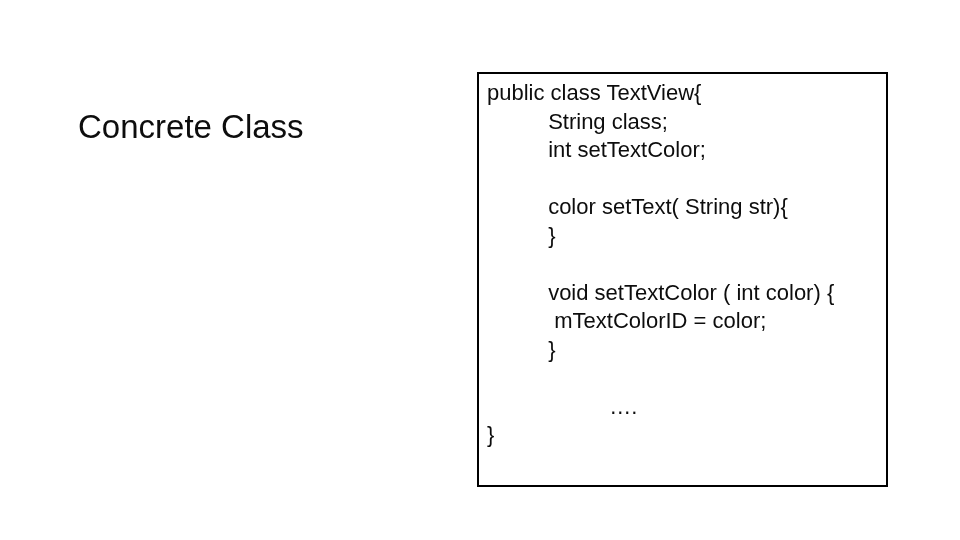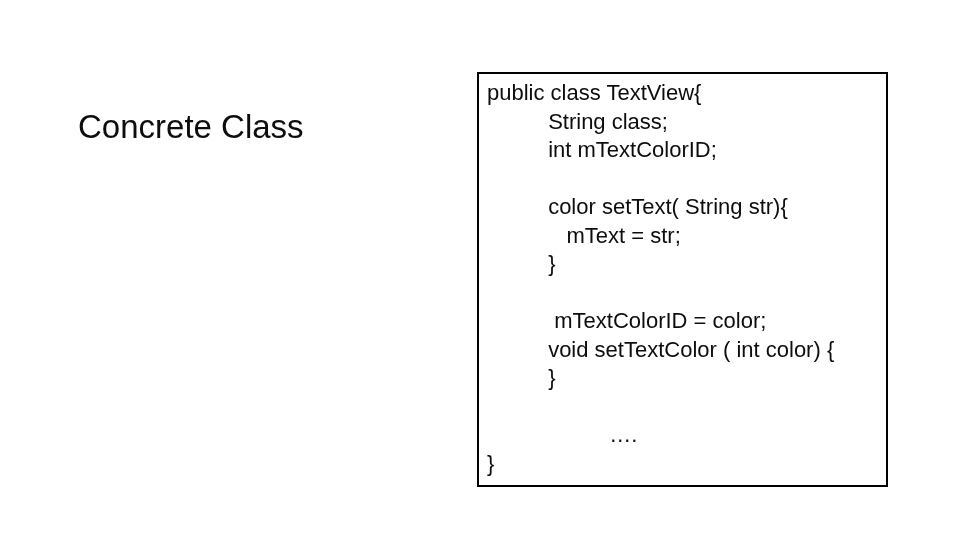--- a/index.html
+++ b/index.html
@@ -50,27 +50,26 @@
 </head>
 <body>
 
 <div class="slide">
 
   <div class="slide-title">Concrete Class</div>
 
   <div class="code-box">
     <div class="code-line">public class TextView{</div>
     <div class="code-line">	String class;</div>
-    <div class="code-line">	int mTextColorID;</div>
+    <div class="code-line">	int setTextColor;</div>
     <div class="code-line"></div>
     <div class="code-line">	color setText( String str){</div>
-    <div class="code-line">	   mText = str;</div>
     <div class="code-line">	}</div>
     <div class="code-line"></div>
+    <div class="code-line">	void setTextColor ( int color) {</div>
     <div class="code-line">	 mTextColorID = color;</div>
-    <div class="code-line">	void setTextColor ( int color) {</div>
     <div class="code-line">	}</div>
     <div class="code-line"></div>
     <div class="code-line">		….</div>
     <div class="code-line">}</div>
   </div>
 
 </div>
 
 </body></html>

